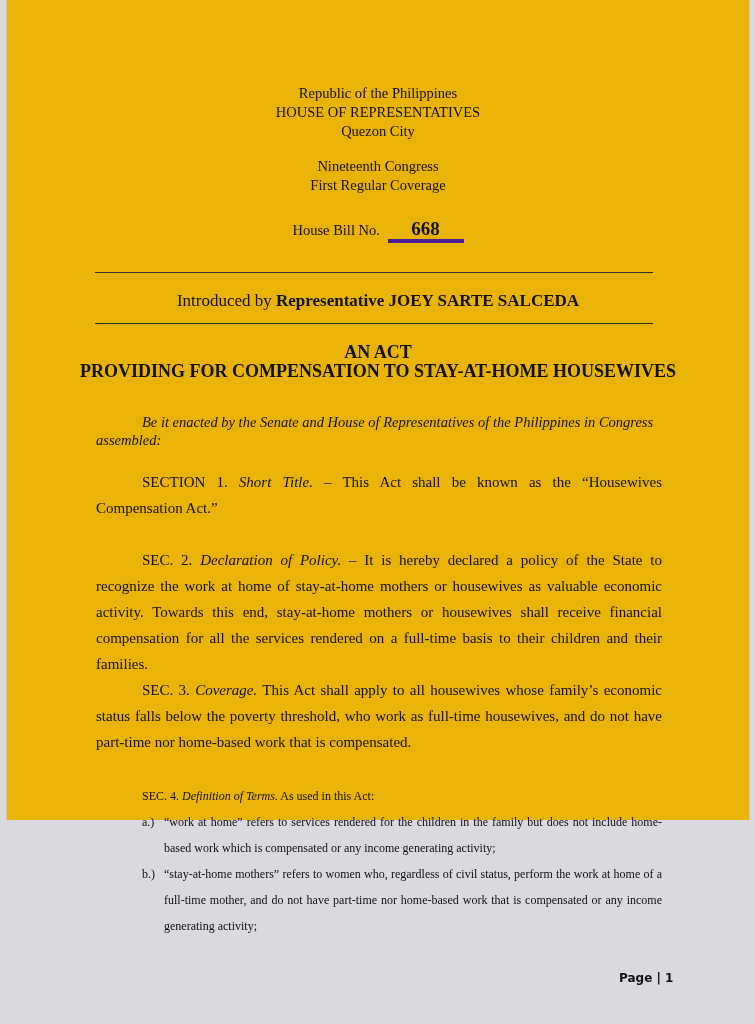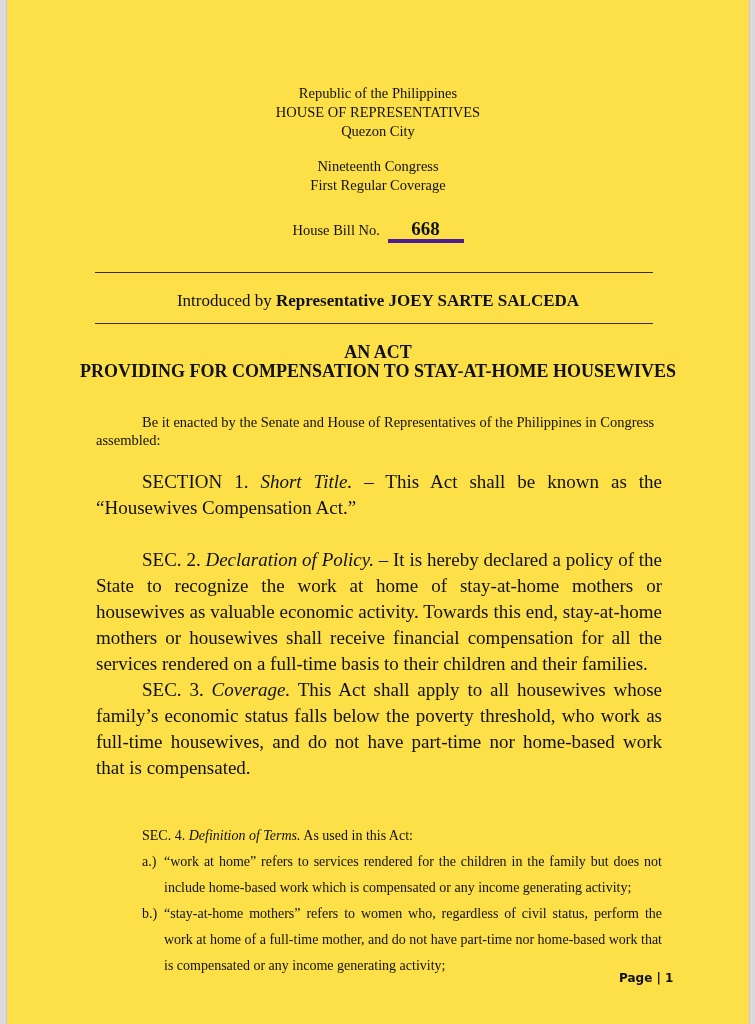--- a/index.html
+++ b/index.html
@@ -3,42 +3,42 @@
 <meta charset="utf-8">
 <style>
   html, body { margin: 0; padding: 0; }
   body {
     width: 755px; height: 1024px; overflow: hidden;
     background: #d9d9de;
     font-family: "Liberation Serif", serif;
     color: #111;
   }
   .page {
-    position: absolute; left: 6px; top: 0; width: 742px; height: 1024px;
-    background: #fde047;
+    position: absolute; left: 6px; top: 0; width: 742px; height: 820px;
+    background: #eab308;
     border-left: 1px solid #c8c8d0;
     border-right: 1px solid #c8c8d0;
   }
   .header { position: absolute; left: 0; right: 0; top: 84px; text-align: center; font-size: 14.5px; line-height: 19px; }
   .header .gap { height: 16px; }
   .billno { position: absolute; left: 0; right: 0; top: 219px; text-align: center; font-size: 14.5px; }
   .billno .num {
     display: inline-block; width: 76px; border-bottom: 4px solid #4c1d95;
     font-weight: bold; font-size: 19px; text-align: center; margin-left: 4px; line-height: 20px;
   }
   .rule { position: absolute; left: 88px; width: 558px; height: 0; border-top: 1px solid #333; }
   .intro { position: absolute; left: 0; right: 0; top: 291px; text-align: center; font-size: 17px; }
   .intro b { font-weight: bold; }
   .title { position: absolute; left: 0; right: 0; top: 343px; text-align: center; font-weight: bold; font-size: 18px; line-height: 19px; }
-  .enact { position: absolute; left: 89px; width: 566px; top: 413px; font-size: 14.5px; line-height: 18px; }
+  .enact { position: absolute; left: 89px; width: 566px; top: 413px; font-style: italic; font-size: 14.5px; line-height: 18px; }
   .enact .ind { padding-left: 46px; }
-  .para { position: absolute; left: 89px; width: 566px; font-size: 19px; line-height: 26px; text-align: justify; }
+  .para { position: absolute; left: 89px; width: 566px; font-size: 15px; line-height: 26px; text-align: justify; }
   .para .ind { display: inline-block; width: 46px; }
   .para i { font-style: italic; }
-  .sec4 { position: absolute; left: 135px; width: 520px; top: 823px; font-size: 14px; line-height: 26px; }
+  .sec4 { position: absolute; left: 135px; width: 520px; top: 783px; font-size: 12px; line-height: 26px; }
   .item { position: relative; padding-left: 22px; text-align: justify; }
   .item .lbl { position: absolute; left: 0; top: 0; }
   .footer { position: absolute; left: 612px; top: 971px; font-family: "DejaVu Sans", sans-serif; font-weight: bold; font-size: 12px; color: #111; }
 </style>
 </head>
 <body>
 
 <div class="page">
 
   <div class="header">

